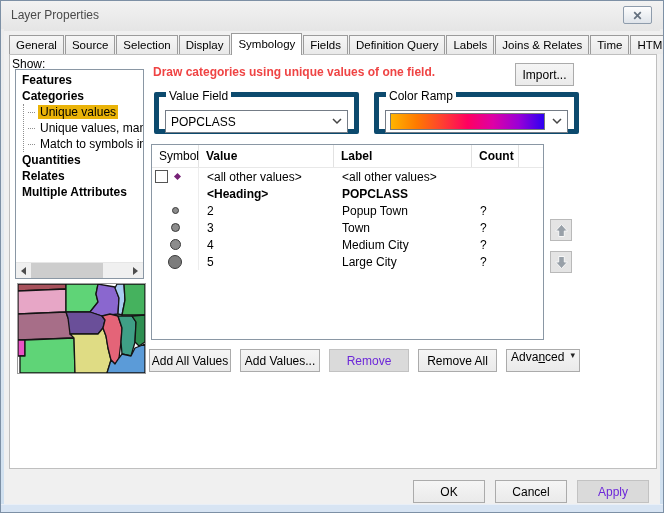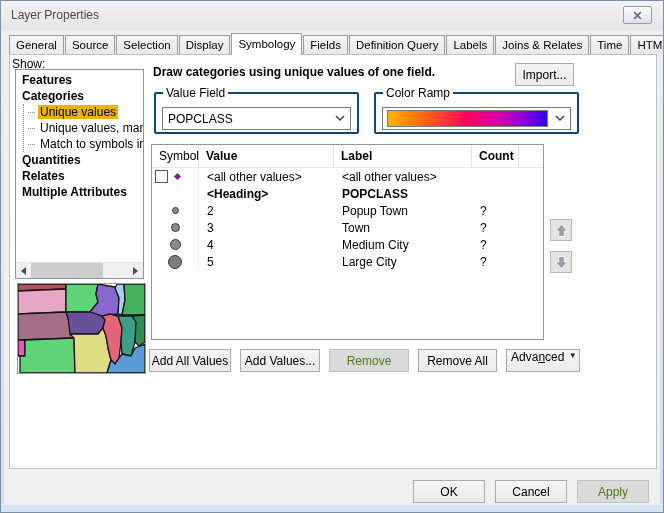--- a/index.html
+++ b/index.html
@@ -31,26 +31,26 @@
   .tree-hscroll{position:absolute;left:0;right:0;bottom:0;height:15px;display:flex;background:#f0f0f0;border-top:1px solid #e6e6e6;}
   .sb-btn{width:15px;height:15px;display:flex;align-items:center;justify-content:center;background:#f0f0f0;}
   .tri-left{width:0;height:0;border:4px solid transparent;border-left:none;border-right:5px solid #4d4d4d;}
   .tri-right{width:0;height:0;border:4px solid transparent;border-right:none;border-left:5px solid #4d4d4d;}
   .sb-track{flex:1;position:relative;background:#f0f0f0;}
   .sb-thumb{position:absolute;left:0;top:0;bottom:0;width:74%;background:#cdcdcd;}
 
   .map-preview{position:absolute;left:7px;top:228px;width:127px;height:89px;border:1px solid #9b9b9b;background:#fff;}
   .map-preview svg{display:block;}
 
-  .desc{position:absolute;left:143px;top:10px;font-size:12px;font-weight:bold;color:#000000;}
+  .desc{position:absolute;left:143px;top:10px;font-size:12px;font-weight:bold;color:#ef4444;}
   .btn{position:absolute;box-sizing:border-box;border:1px solid #ababab;background:linear-gradient(#f5f5f5,#eaeaea);font-size:12px;font-family:inherit;color:#000;padding:0;text-align:center;cursor:default;}
-  .btn.disabled{background:#dadada;color:#4d7c0f;border-color:#c2c2c2;}
+  .btn.disabled{background:#dadada;color:#6d28d9;border-color:#c2c2c2;}
   .import{left:505px;top:8px;width:59px;height:23px;}
 
-  .group{position:absolute;box-sizing:border-box;border:2px solid #0c4a6e;border-radius:2px;}
+  .group{position:absolute;box-sizing:border-box;border:5px solid #0c4a6e;border-radius:2px;}
   .group-label{position:absolute;top:-7px;left:7px;background:#fff;padding:0 3px;font-size:12px;line-height:13px;}
   .vf-group{left:144px;top:37px;width:205px;height:42px;}
   .cr-group{left:364px;top:37px;width:205px;height:42px;}
   .combo{position:absolute;left:6px;top:13px;right:6px;height:23px;box-sizing:border-box;border:1px solid #747c86;background:#fff;display:flex;align-items:center;}
   .combo-text{flex:1;padding-left:5px;font-size:12px;}
   .combo-arrow{width:20px;display:flex;align-items:center;justify-content:center;}
   .ramp{flex:1;height:17px;margin:0 2px 0 4px;border:1px solid #7a7a7a;box-sizing:border-box;}
 
   .listview{position:absolute;left:141px;top:89px;width:393px;height:196px;box-sizing:border-box;border:1px solid #8a97a4;background:#fff;overflow:hidden;}
   .lv-header{display:flex;height:22px;border-bottom:1px solid #e8e8e8;}

